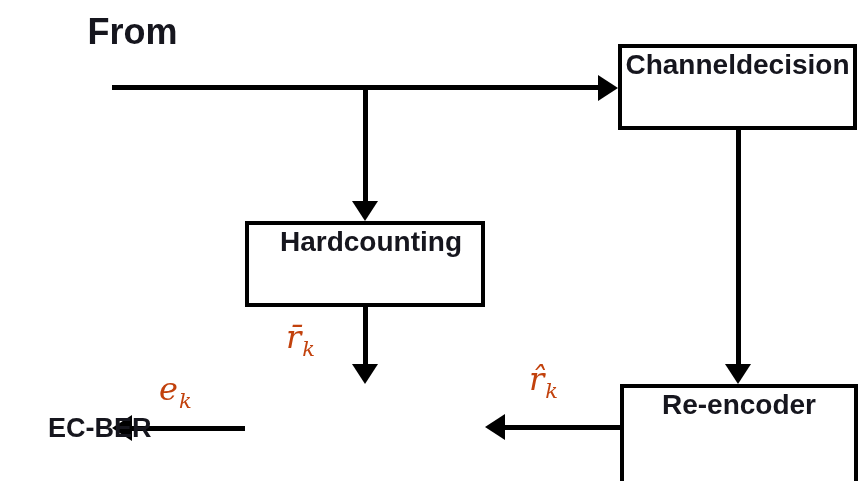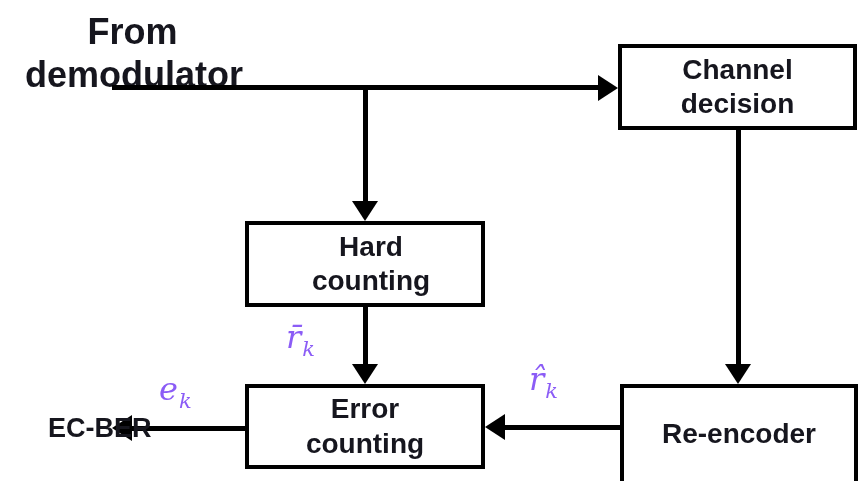--- a/index.html
+++ b/index.html
@@ -12,22 +12,21 @@
     font-family: "Liberation Sans", sans-serif;
     color: #16161e;
     overflow: hidden;
   }
   
   .box {
     position: absolute;
     border: 4px solid #000000;
     background: #ffffff;
     display: flex;
-    flex-direction: column;
-    align-items: center;
+    flex-direction: row;
     justify-content: center;
     text-align: center;
     font-weight: bold;
     font-size: 28px;
     line-height: 1.22;
     color: #16161e;
   }
   .box-channel  { left: 618px; top:  44px; width: 239px; height: 86px; }
   .box-hard     { left: 245px; top: 221px; width: 240px; height: 86px; padding-left: 12px; }
   .box-error    { left: 245px; top: 384px; width: 240px; height: 85px; }
@@ -59,36 +58,35 @@
   .ecber-label {
     position: absolute; left: 5px; top: 413px;
     font-weight: bold; font-size: 27px; margin-left: 43px;
   }
   
   .math {
     position: absolute;
     font-family: "DejaVu Serif", serif;
     font-style: italic;
     font-size: 32px;
-    color: #8b5cf6;
+    color: #c2410c;
     white-space: nowrap;
   }
   .math .msub { font-size: 21px; position: relative; top: 8px; left: 1px; }
   .sig-rbar { left: 286px; top: 318px; }
   .sig-rhat { left: 529px; top: 360px; }
   .sig-e    { left: 159px; top: 370px; }
 </style>
 </head>
 <body>
 
 <div class="canvas">
 
   <div class="from-label">
     <div>From</div>
-    <div>demodulator</div>
   </div>
 
   <div class="line l-main"></div>
   <div class="line l-branch"></div>
   <div class="line l-hd-ec"></div>
   <div class="line l-cd-re"></div>
   <div class="line l-re-ec"></div>
   <div class="line l-ec-ber"></div>
 
   <div class="ah ah-right ah-into-channel"></div>
@@ -101,24 +99,20 @@
   <div class="box box-channel">
     <div>Channel</div>
     <div>decision</div>
   </div>
 
   <div class="box box-hard">
     <div>Hard</div>
     <div>counting</div>
   </div>
 
-  <div class="box box-error">
-    <div>Error</div>
-    <div>counting</div>
-  </div>
 
   <div class="box box-reencode">
     <div>Re-encoder</div>
   </div>
 
   <div class="math sig-rbar"><span>r̄</span><span class="msub">k</span></div>
 
   <div class="math sig-rhat"><span>r̂</span><span class="msub">k</span></div>
 
   <div class="math sig-e"><span>e</span><span class="msub">k</span></div>

